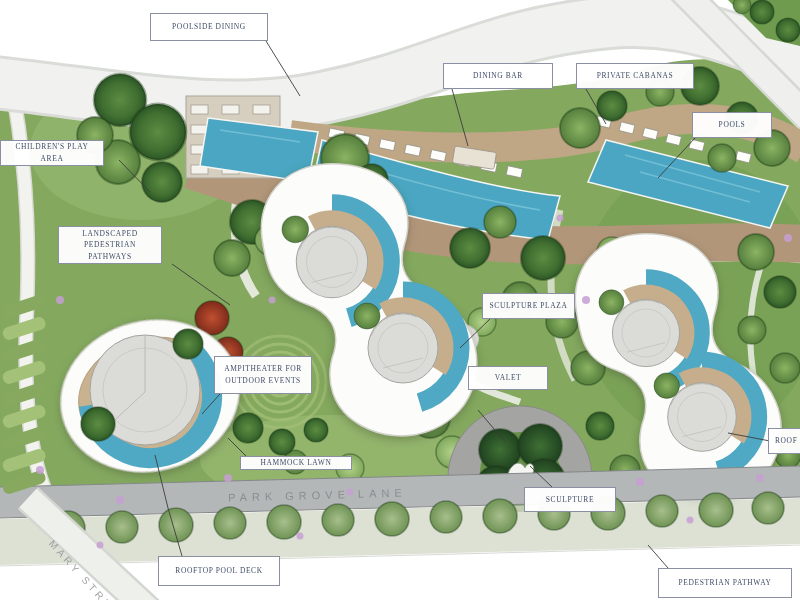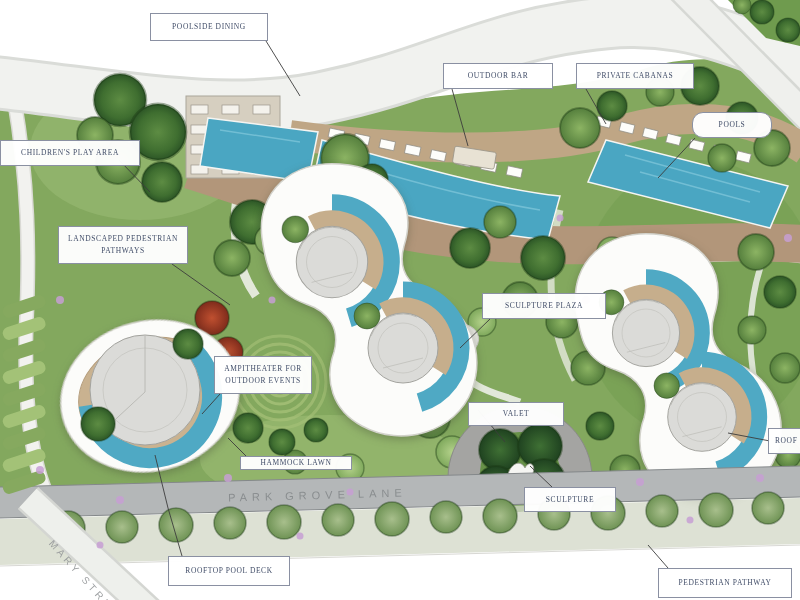--- a/index.html
+++ b/index.html
@@ -307,30 +307,30 @@
     <path d="M 478,410 L 505,442"></path>
     <path d="M 246,456 L 228,438"></path>
     <path d="M 552,487 L 530,466"></path>
     <path d="M 182,556 L 168,508 L 155,455"></path>
     <path d="M 668,568 L 648,545"></path>
     <path d="M 770,441 L 728,433"></path>
   </g>
 </svg>
 
 <div class="callout" style="left:150px;top:13px;width:118px;height:28px;">POOLSIDE DINING</div>
-<div class="callout" style="left:443px;top:63px;width:110px;height:26px;">OUTDOOR BAR</div>
+<div class="callout" style="left:443px;top:63px;width:110px;height:26px;">DINING BAR</div>
 <div class="callout" style="left:576px;top:63px;width:118px;height:26px;">PRIVATE CABANAS</div>
-<div class="callout" style="left:692px;top:112px;width:80px;height:26px;border-radius:11px;">POOLS</div>
-<div class="callout" style="left:0px;top:140px;width:140px;height:26px;">CHILDREN'S PLAY AREA</div>
-<div class="callout" style="left:58px;top:226px;width:130px;height:38px;">LANDSCAPED PEDESTRIAN PATHWAYS</div>
-<div class="callout" style="left:482px;top:293px;width:124px;height:26px;">SCULPTURE PLAZA</div>
+<div class="callout" style="left:692px;top:112px;width:80px;height:26px;">POOLS</div>
+<div class="callout" style="left:0px;top:140px;width:104px;height:26px;">CHILDREN'S PLAY AREA</div>
+<div class="callout" style="left:58px;top:226px;width:104px;height:38px;">LANDSCAPED PEDESTRIAN PATHWAYS</div>
+<div class="callout" style="left:482px;top:293px;width:93px;height:26px;">SCULPTURE PLAZA</div>
 <div class="callout" style="left:214px;top:356px;width:98px;height:38px;">AMPITHEATER FOR OUTDOOR EVENTS</div>
-<div class="callout" style="left:468px;top:402px;width:96px;height:24px;">VALET</div>
+<div class="callout" style="left:468px;top:366px;width:80px;height:24px;">VALET</div>
 <div class="callout" style="left:240px;top:456px;width:112px;height:14px;">HAMMOCK LAWN</div>
 <div class="callout" style="left:524px;top:487px;width:92px;height:25px;">SCULPTURE</div>
-<div class="callout" style="left:168px;top:556px;width:122px;height:30px;">ROOFTOP POOL DECK</div>
+<div class="callout" style="left:158px;top:556px;width:122px;height:30px;">ROOFTOP POOL DECK</div>
 <div class="callout" style="left:658px;top:568px;width:134px;height:30px;">PEDESTRIAN PATHWAY</div>
 <div class="callout" id="roof-clip" style="left:768px;top:428px;width:60px;height:26px;">ROOF</div>
 
 <div class="street" id="park-grove" style="left:228px;top:489px;">PARK GROVE LANE</div>
 <div class="street" id="mary-street" style="left:55px;top:538px;">MARY STREET</div>
 
 </div>
 
 </body></html>

